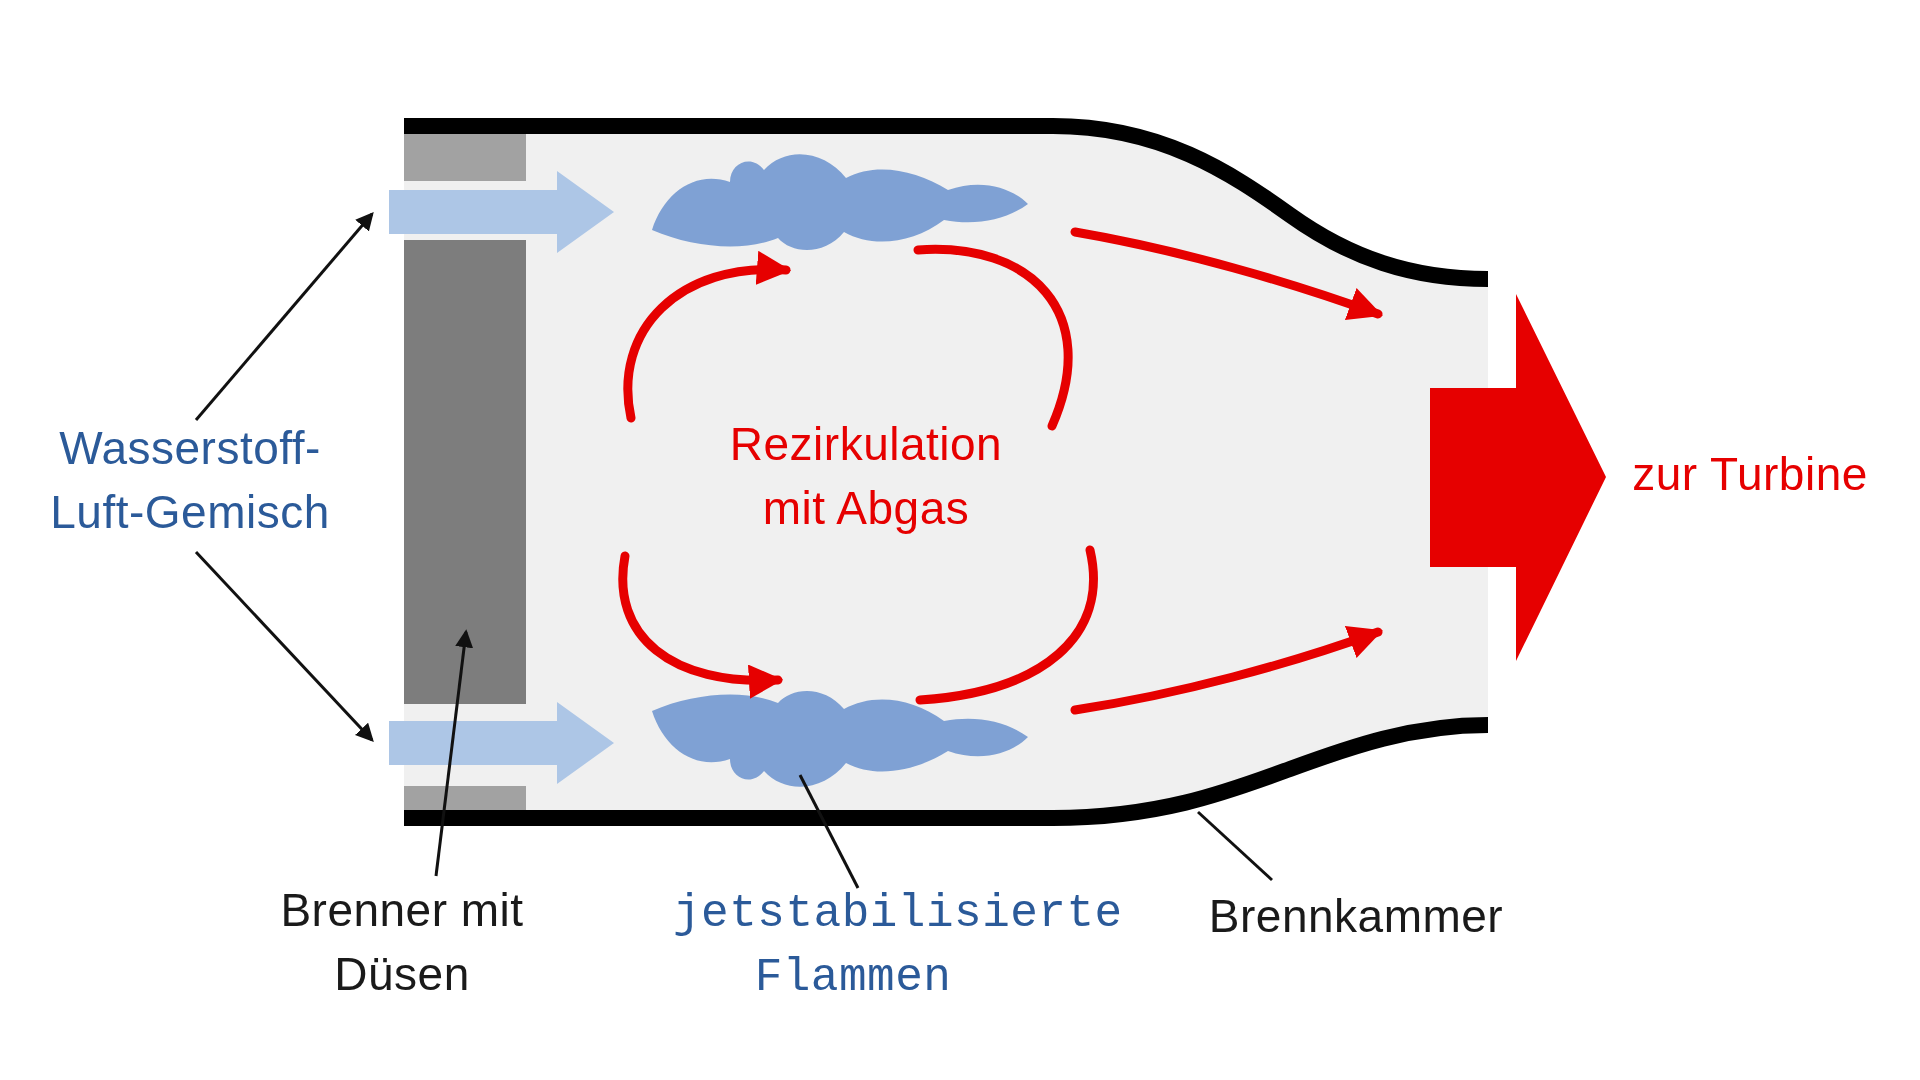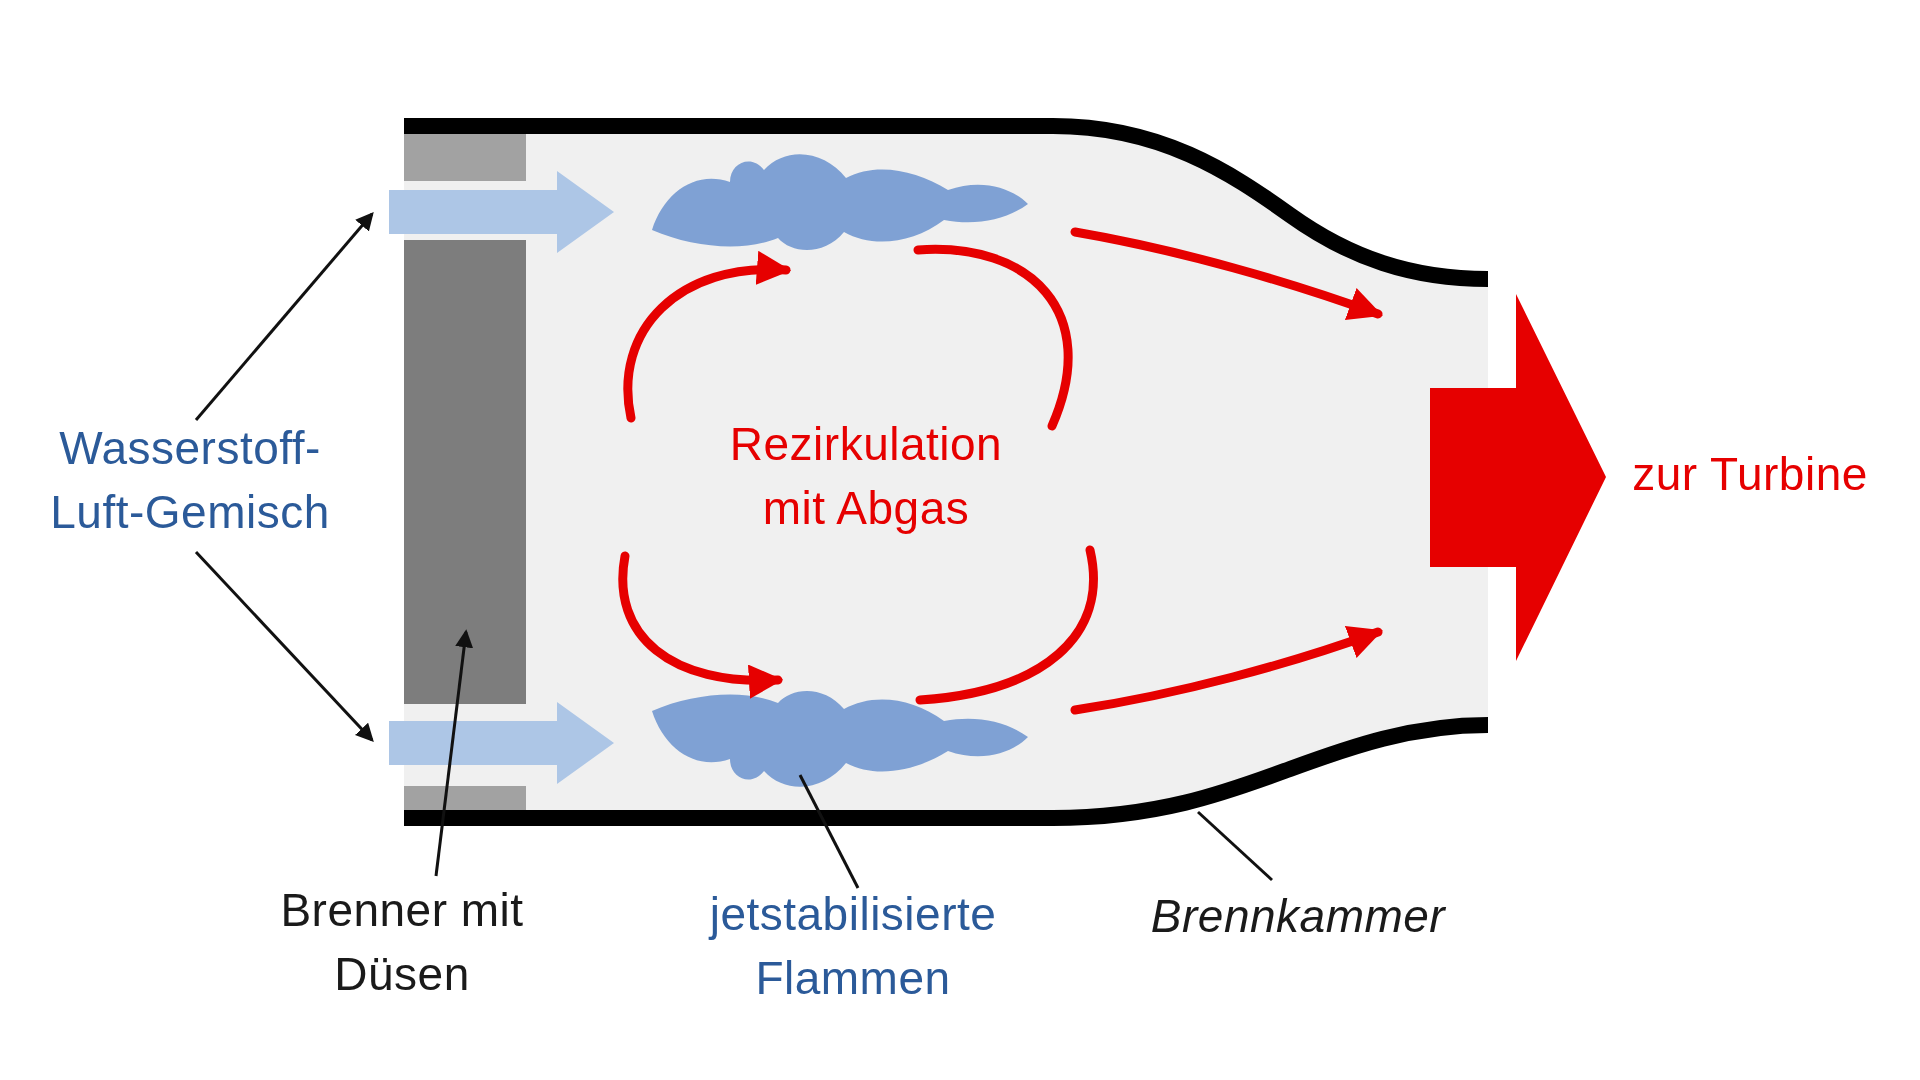--- a/index.html
+++ b/index.html
@@ -29,22 +29,22 @@
     line-height: 64px;
     font-weight: 400;
     letter-spacing: 0.5px;
   }
   .label.blue  { color: #2b5a99; }
   .label.red   { color: #e60000; }
   .label.black { color: #1a1a1a; }
 
   .label-mixture       { left: 10px;   top: 416px; width: 360px; }
   .label-burner        { left: 222px;  top: 878px; width: 360px; }
-  .label-flames        { left: 673px;  top: 882px; width: 360px; }
-  .label-chamber       { left: 1098px; top: 884px; width: 400px; font-style: italic; }
+  .label-flames        { left: 673px;  top: 882px; width: 360px; font-family: Liberation Mono, monospace; }
+  .label-chamber       { left: 1156px; top: 884px; width: 400px; }
   .label-recirculation { left: 656px;  top: 412px; width: 420px; text-align: center; }
   .label-exhaust       { left: 1166px; top: 446px; width: 300px; }
   .label-turbine       { left: 1560px; top: 442px; width: 380px; }
 </style>
 </head>
 <body>
 
 <div class="stage">
 
   <svg width="1920" height="1080" viewBox="0 0 1920 1080">

